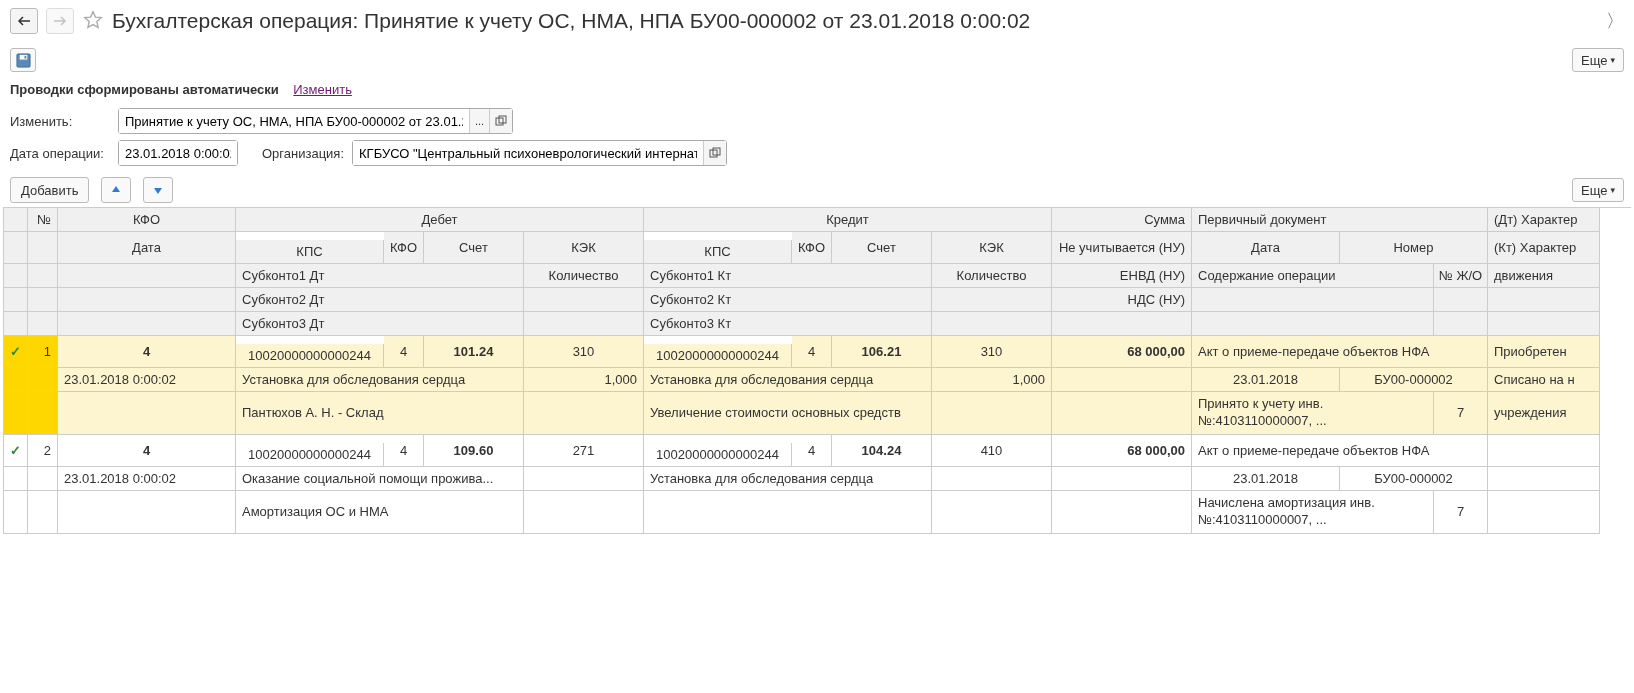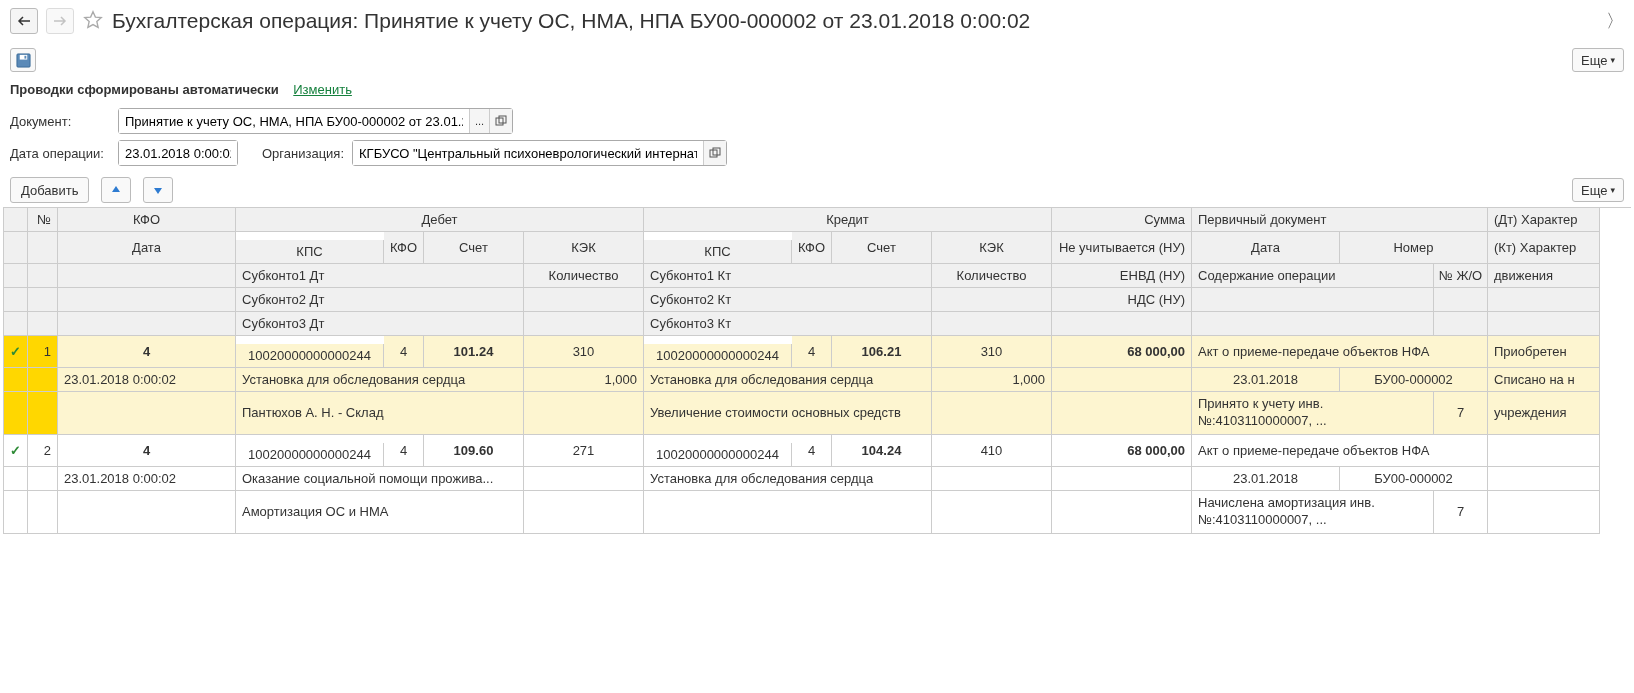--- a/index.html
+++ b/index.html
@@ -60,21 +60,21 @@
   font-size: 13px;
   display: inline-flex;
   align-items: center;
   gap: 3px;
 }
 .info-line {
   padding: 4px 10px 8px 10px;
   font-size: 13px;
 }
 .info-line b { font-weight: bold; }
-.info-line a { color: #15803d; text-decoration: underline; cursor: pointer; }
+.info-line a { color: #701a75; text-decoration: underline; cursor: pointer; }
 .form-row {
   display: flex;
   align-items: center;
   gap: 8px;
   padding: 3px 10px;
 }
 .form-label { font-size: 13px; min-width: 100px; }
 .input-box {
   display: inline-flex;
   align-items: center;
@@ -203,21 +203,21 @@
     </span>
 </div>
 
 <div class="info-line">
   <b>Проводки сформированы автоматически</b>
   &nbsp;&nbsp;
   <a>Изменить</a>
 </div>
 
 <div class="form-row">
-  <span class="form-label">Документ:</span>
+  <span class="form-label">Изменить:</span>
   <span class="input-box">
     <input style="width: 350px;" readonly="" value="Принятие к учету ОС, НМА, НПА БУ00-000002 от 23.01.2">
     <span class="inline-btn">...</span>
     <span class="inline-btn">
       <svg width="12" height="12" viewBox="0 0 12 12">
           <rect x="1" y="3" width="7" height="7" fill="none" stroke="#555"></rect>
           <rect x="4" y="1" width="7" height="7" fill="none" stroke="#555"></rect>
         </svg>
     </span>
   </span>

